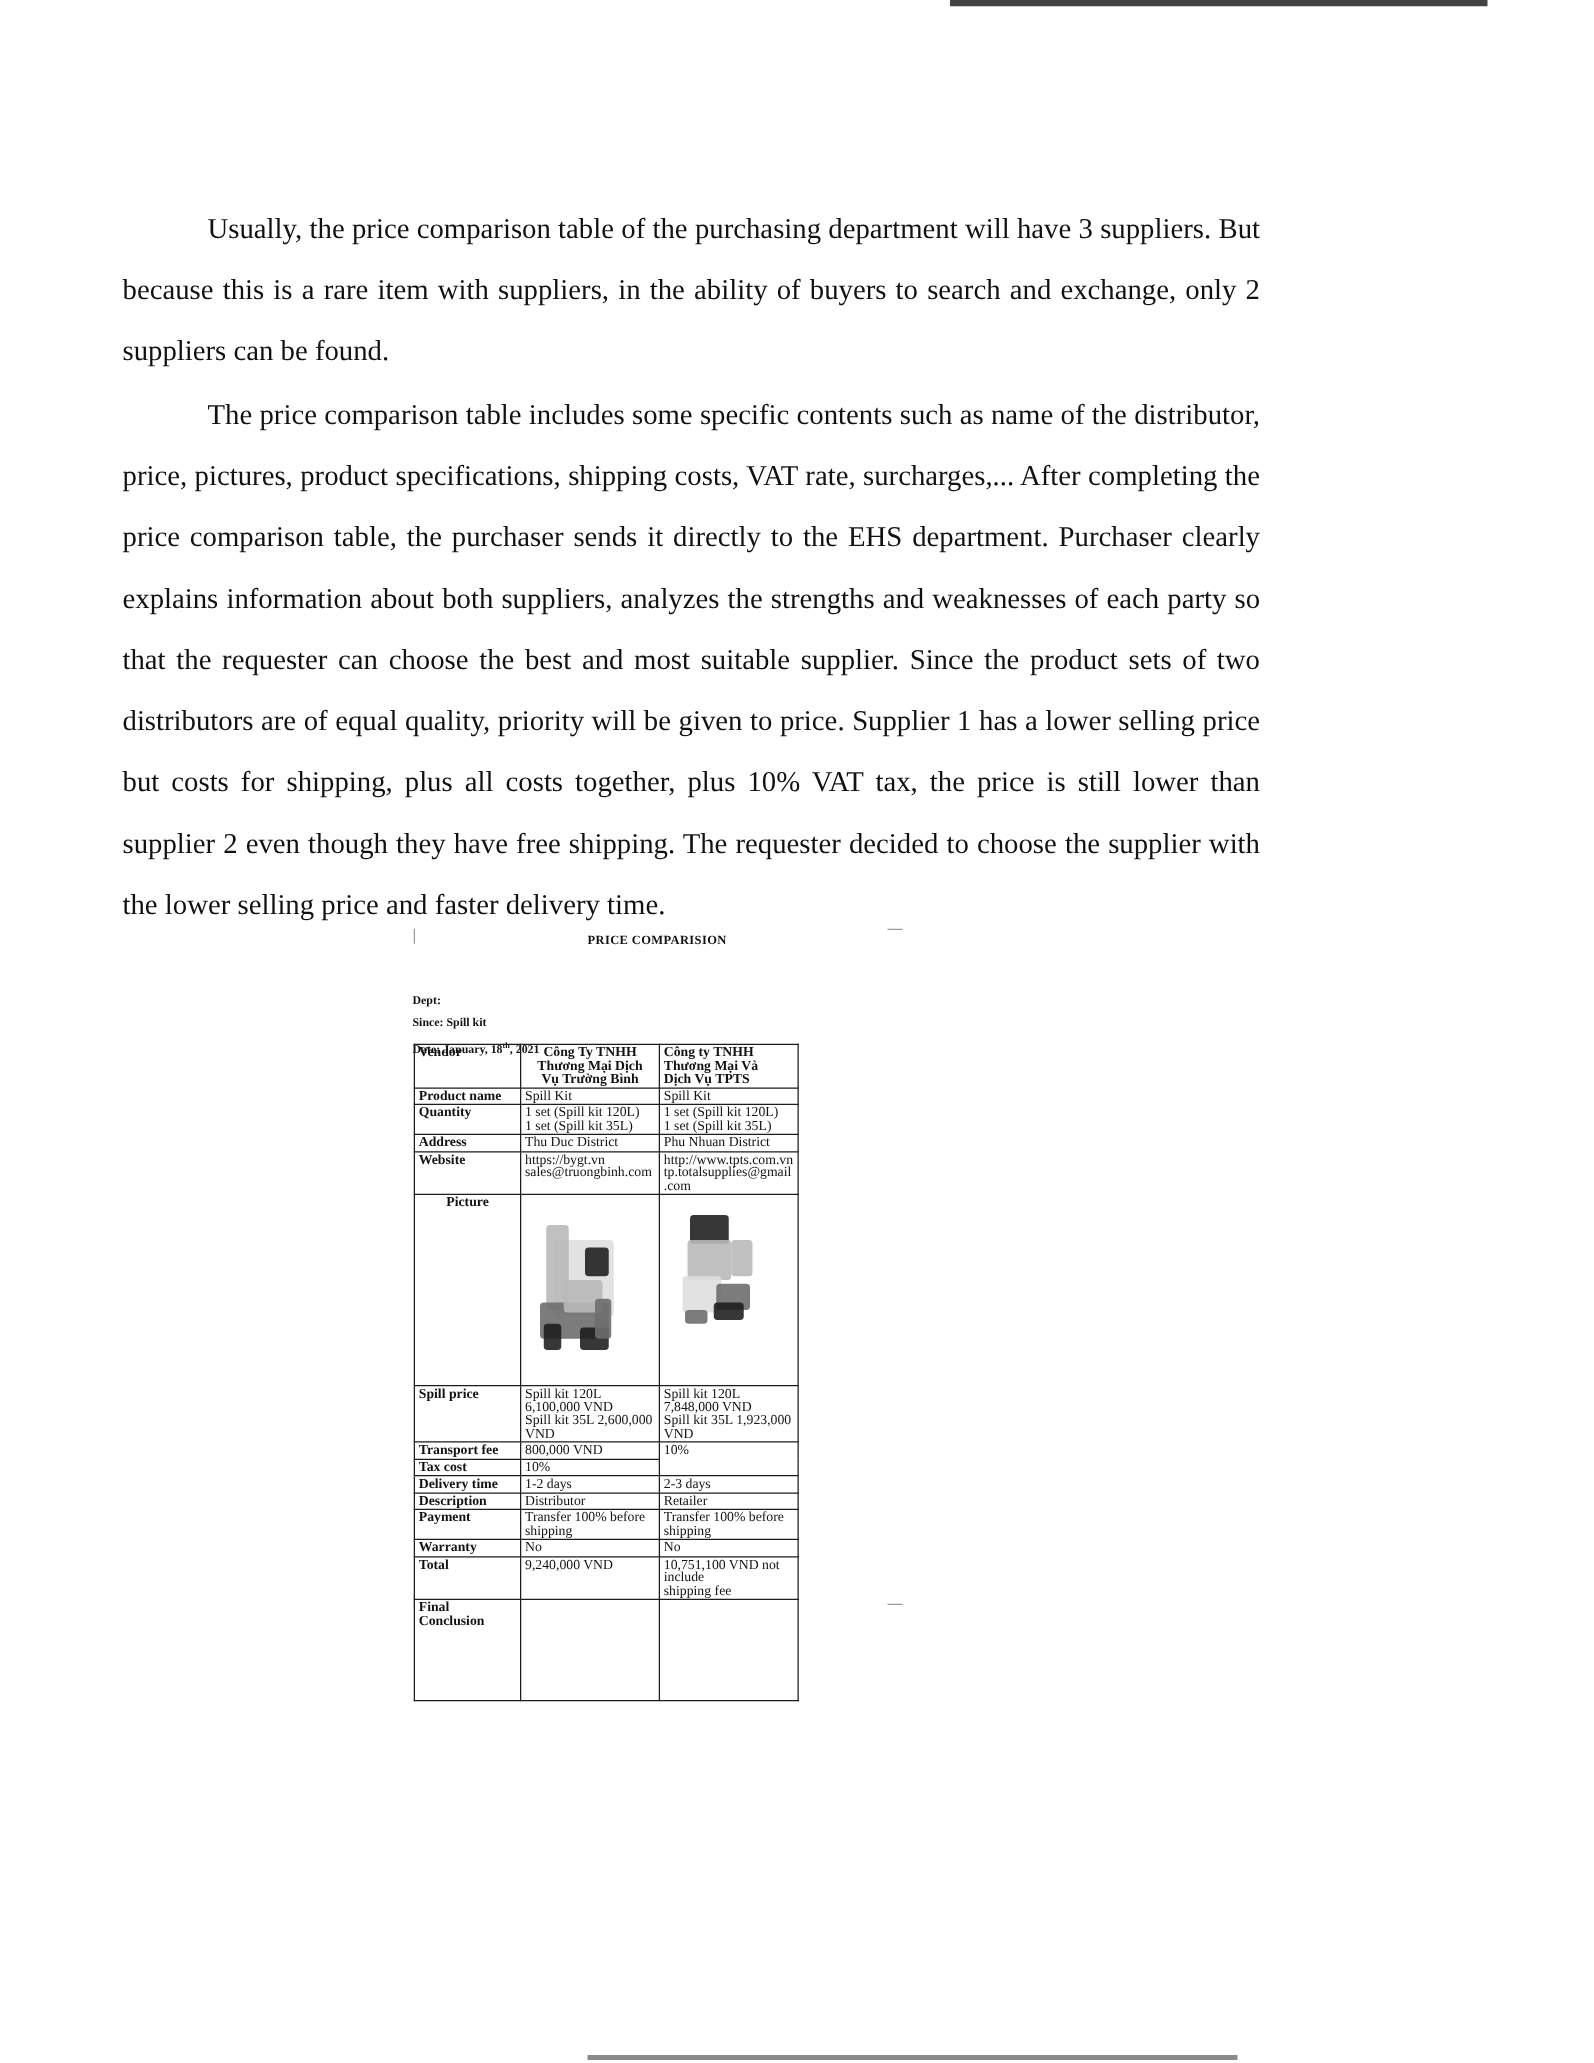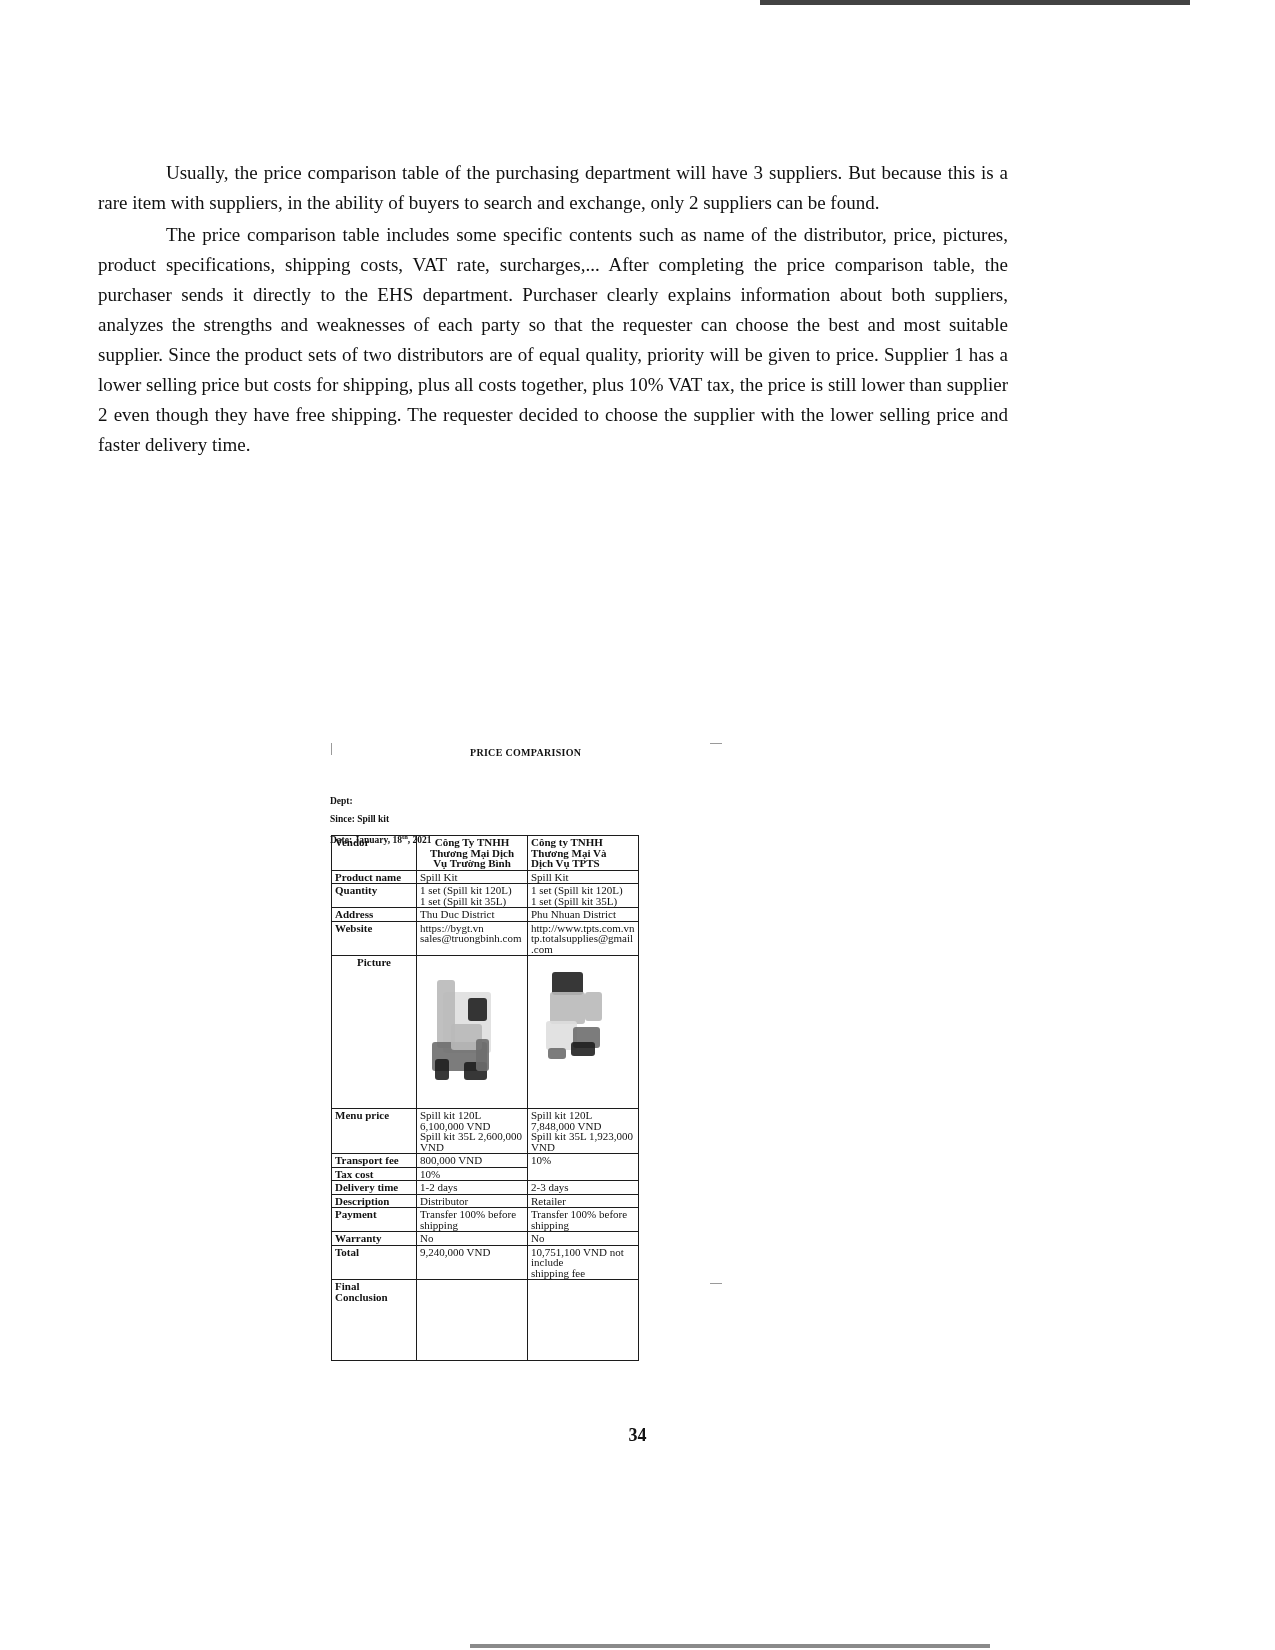--- a/index.html
+++ b/index.html
@@ -37,22 +37,22 @@
     left: 0; top: 0;
     width: 1275px; height: 1650px;
   }
 
   
   .body-text {
     position: absolute;
     left: 98px;
     top: 158px;
     width: 910px;
-    font-size: 19px;
-    line-height: 30px;
+    font-size: 23px;
+    line-height: 49px;
     text-align: justify;
     text-justify: inter-word;
     color: #111;
   }
   .body-text p {
     margin: 0 0 0 0;
     text-indent: 68px;
   }
   .body-text p + p { margin-top: 2px; }
 
@@ -279,21 +279,21 @@
               <span class="blob pale" style="left:14%;top:44%;width:30%;height:20%;"></span>
               <span class="blob mid" style="left:40%;top:48%;width:26%;height:14%;"></span>
               <span class="blob" style="left:38%;top:58%;width:24%;height:10%;"></span>
               <span class="blob light" style="left:52%;top:24%;width:16%;height:20%;"></span>
               <span class="blob mid" style="left:16%;top:62%;width:18%;height:8%;"></span>
             </div>
           </td>
         </tr>
 
         <tr>
-          <td class="label">Menu price</td>
+          <td class="label">Spill price</td>
           <td>
             <span class="cell-line">Spill kit 120L  6,100,000 VND</span>
             <span class="cell-line">Spill kit 35L   2,600,000 VND</span>
           </td>
           <td>
             <span class="cell-line">Spill kit 120L   7,848,000 VND</span>
             <span class="cell-line">Spill kit 35L  1,923,000 VND</span>
           </td>
         </tr>
 
@@ -345,16 +345,15 @@
           <td class="label">Final Conclusion</td>
           <td></td>
           <td></td>
         </tr>
 
       </tbody>
     </table>
   </div>
 
 
-  <div class="page-number">34</div>
 
   <div class="scan-edge-bottom"></div>
 </div>
 
 </body></html>

